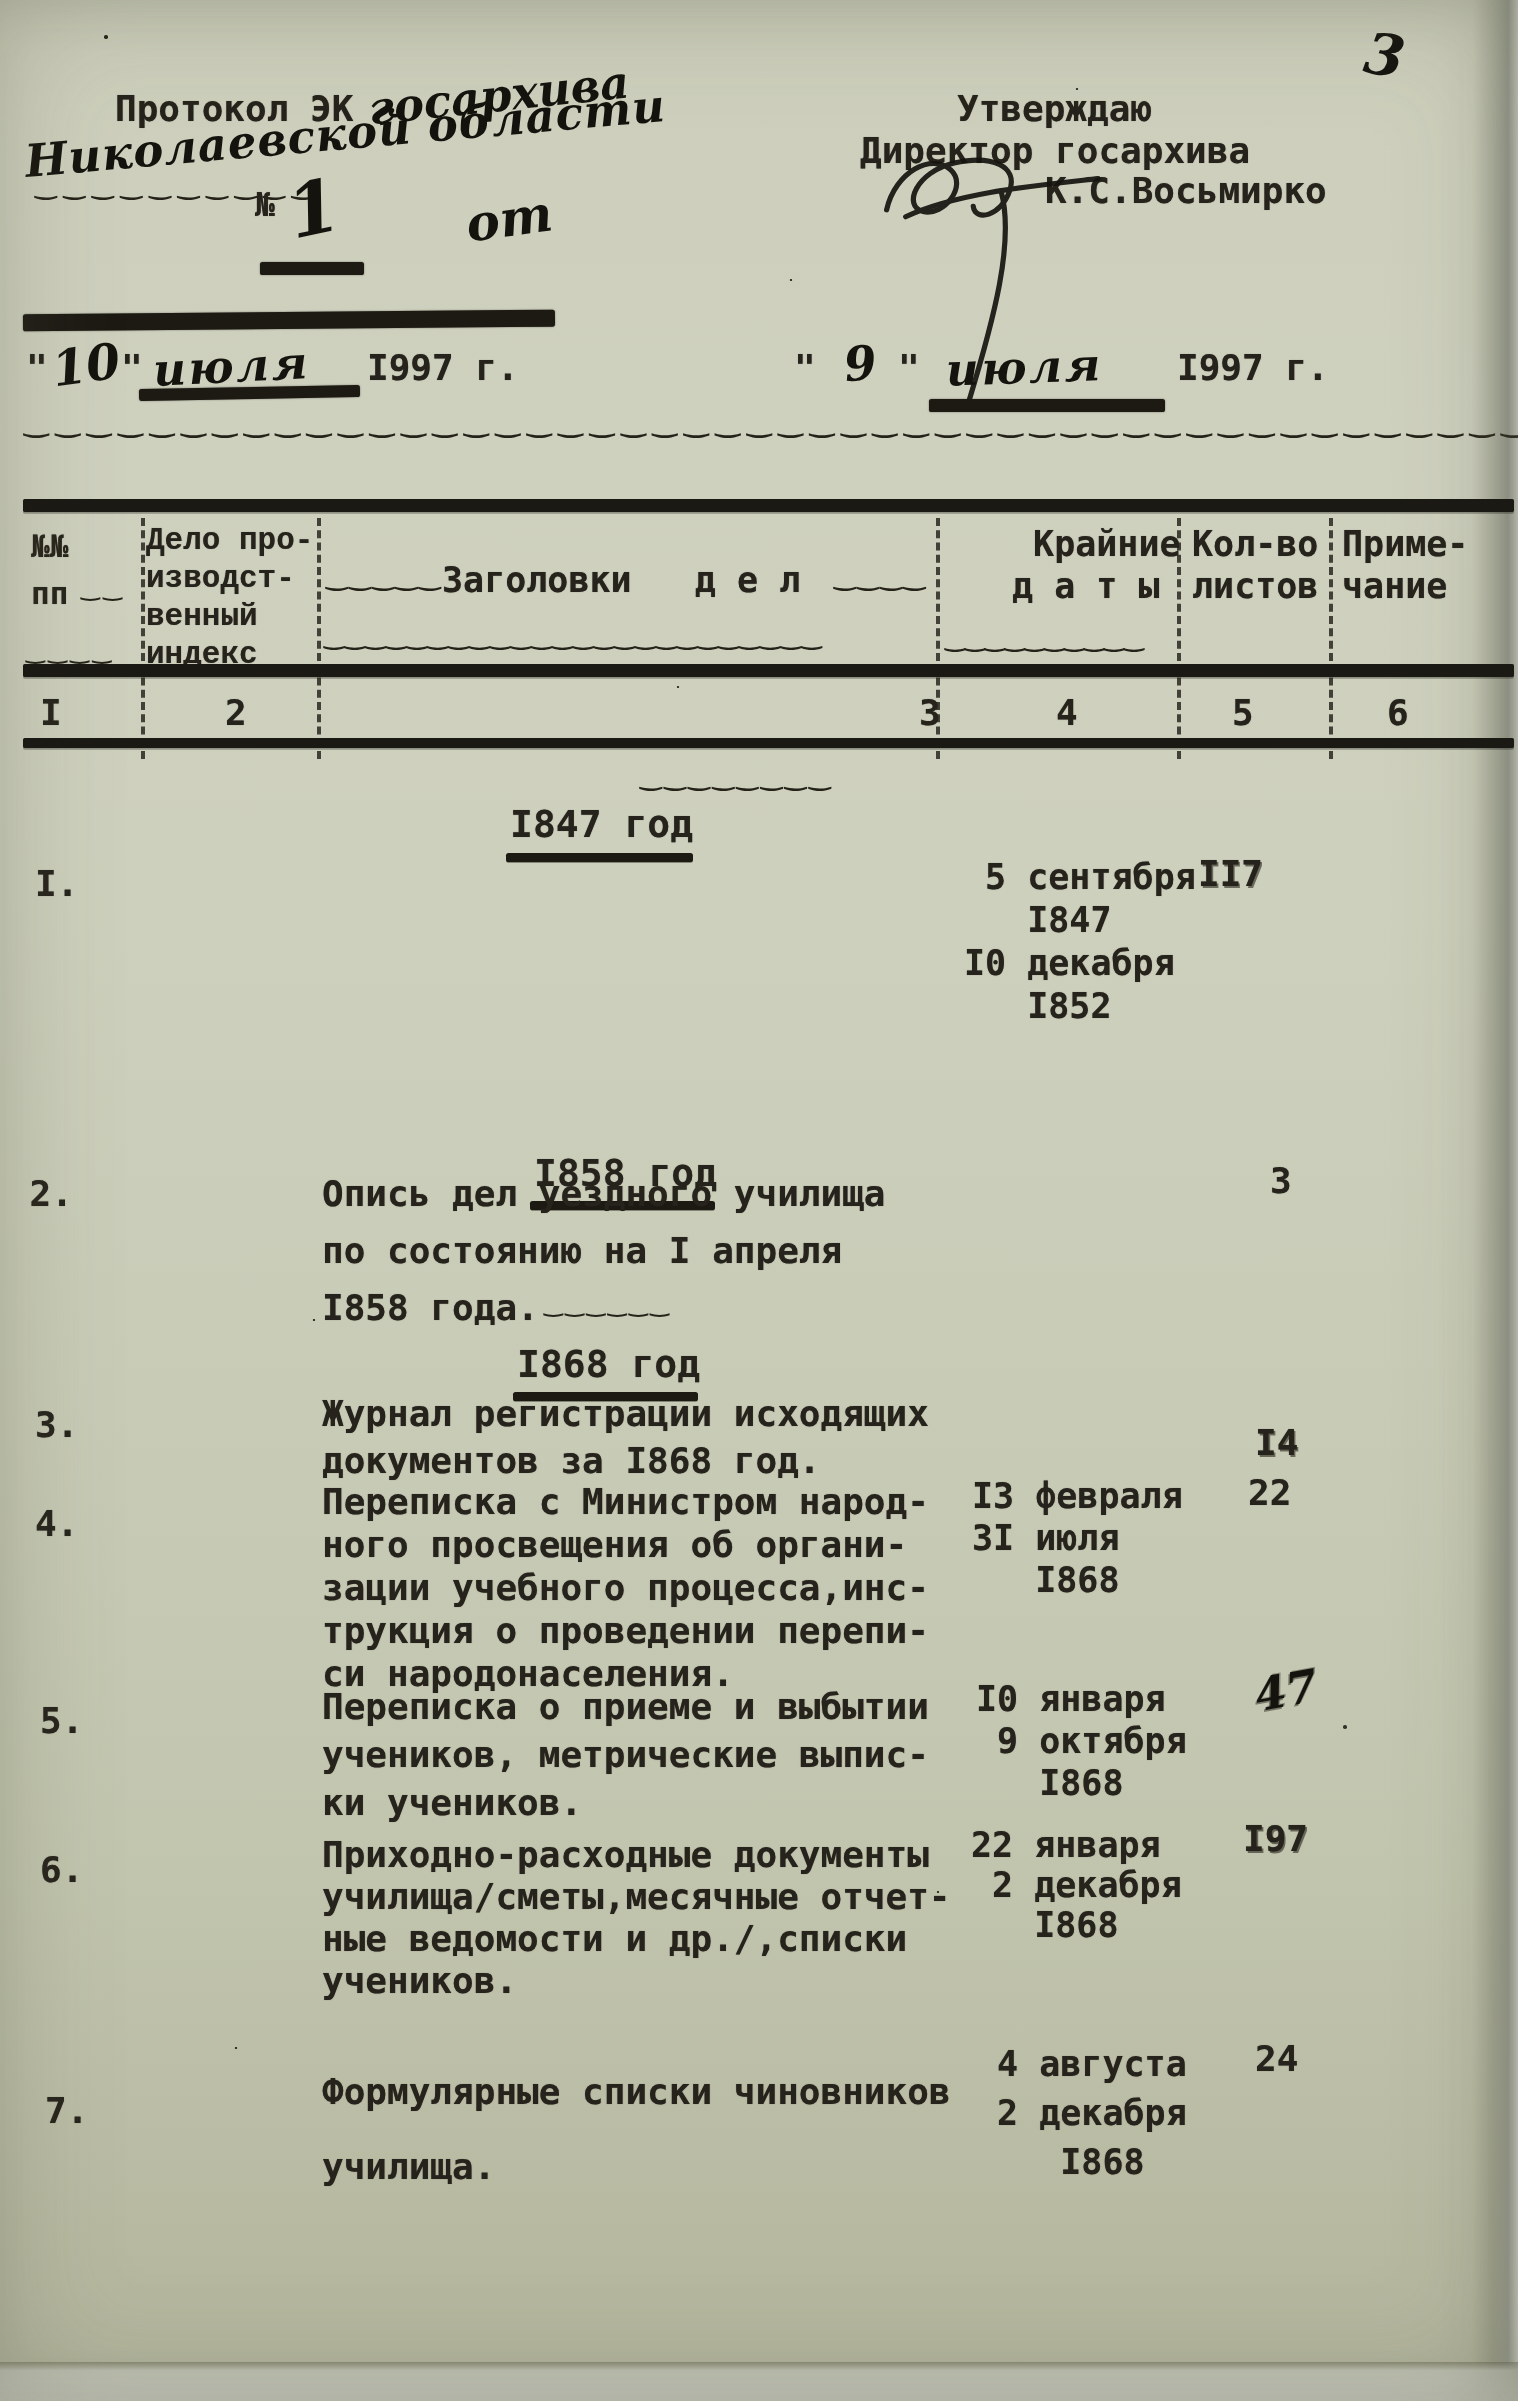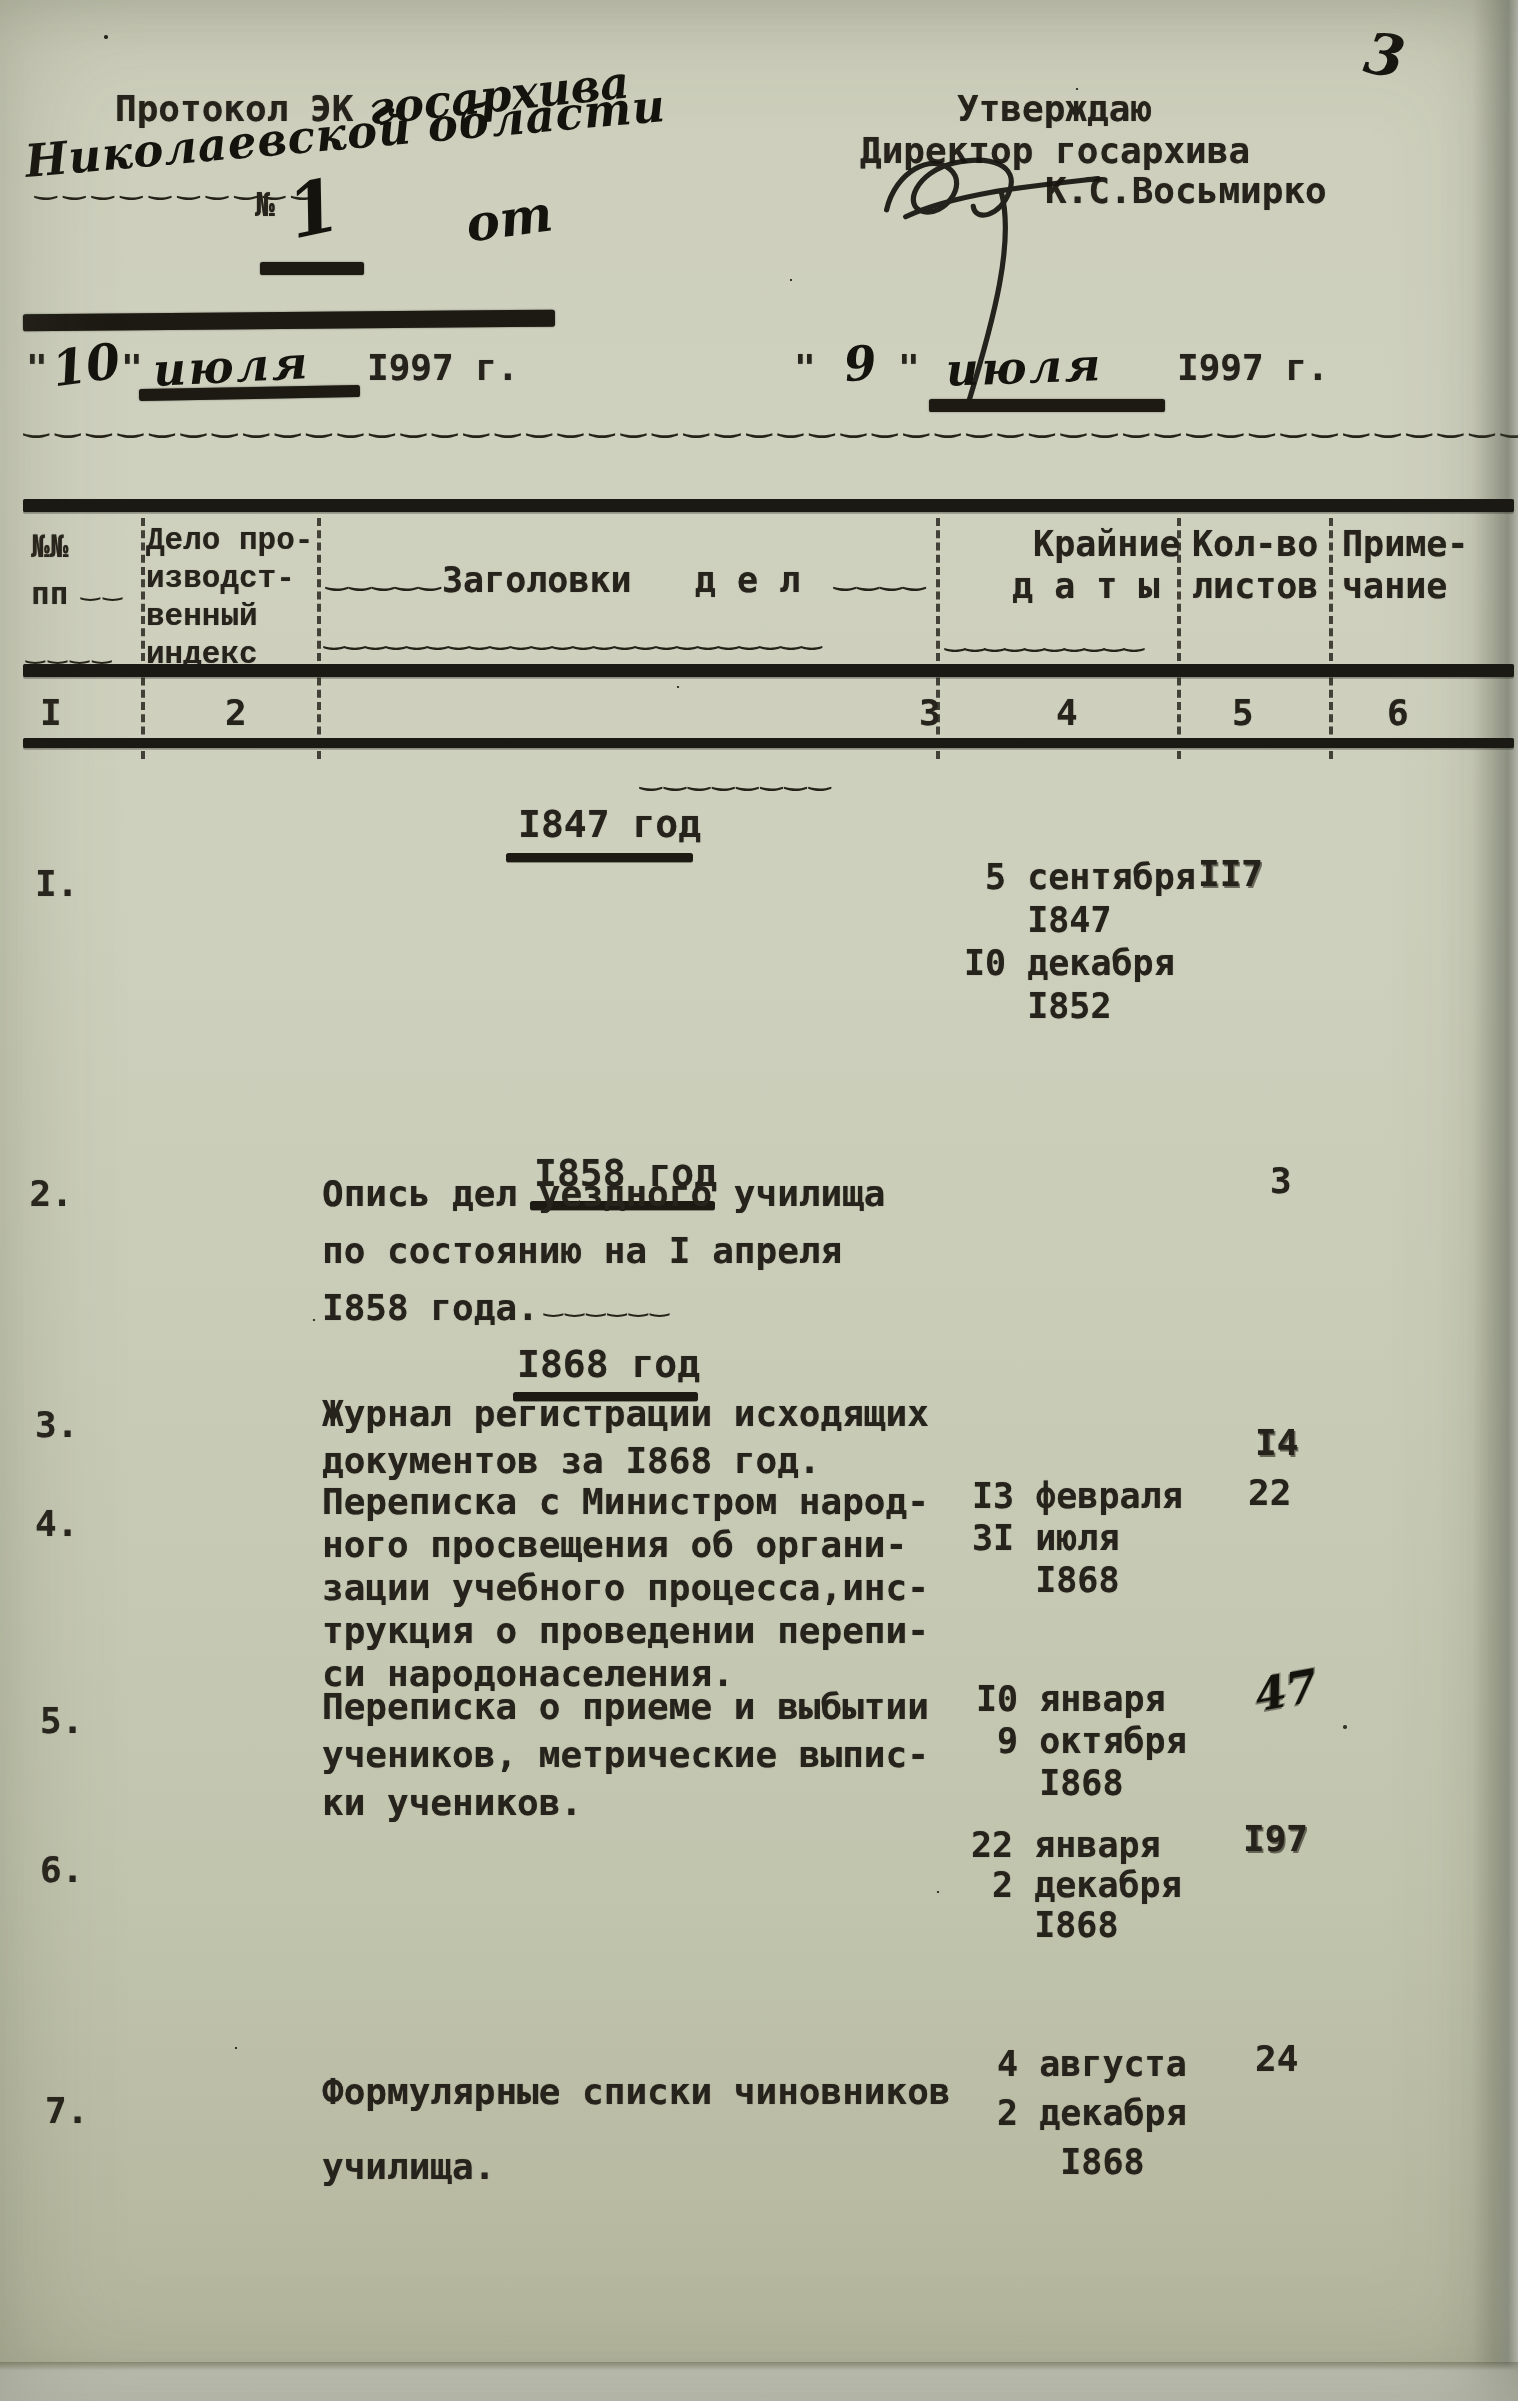--- a/index.html
+++ b/index.html
@@ -119,21 +119,21 @@
   <div class="abs typed" style="left:40px;top:692px;font-size:36px;">I</div>
   <div class="abs typed" style="left:225px;top:692px;font-size:36px;">2</div>
   <div class="abs typed" style="left:919px;top:692px;font-size:36px;">3</div>
   <div class="abs typed" style="left:1056px;top:692px;font-size:36px;">4</div>
   <div class="abs typed" style="left:1232px;top:692px;font-size:36px;">5</div>
   <div class="abs typed" style="left:1387px;top:692px;font-size:36px;">6</div>
 
   <div class="abs border-line" style="left:22.5px;top:738px;width:1491px;height:10.4px;z-index:3;"></div>
   <div class="abs wavy" style="left:640px;top:763px;font-size:26px;letter-spacing:2.6px;">‿‿‿‿‿‿‿‿</div>
 
-  <div class="abs typed" style="left:510px;top:802px;font-size:38px;margin-left:8px;">I847 год</div>
+  <div class="abs typed" style="left:510px;top:802px;font-size:38px;">I847 год</div>
   <div class="abs ul" style="left:506px;top:853px;width:187px;"></div>
 
   <div class="abs typed" style="left:35px;top:863px;font-size:36px;">I.</div>
   <div class="abs typed" style="left:964px;top:856px;font-size:35px;line-height:43px;"> 5 сентября
    I847
 I0 декабря
    I852</div>
   <div class="abs typed overtype" style="left:1198px;top:853px;font-size:36px;">II7</div>
 
   <div class="abs typed" style="left:534px;top:1151px;font-size:38px;">I858 год</div>
@@ -168,20 +168,24 @@
   <div class="abs typed" style="left:40px;top:1700px;font-size:36px;">5.</div>
   <div class="abs typed" style="left:322px;top:1683px;font-size:36px;line-height:48px;">Переписка о приеме и выбытии
 учеников, метрические выпис-
 ки учеников.</div>
   <div class="abs typed" style="left:976px;top:1678px;font-size:35px;line-height:42px;">I0 января
  9 октября
    I868</div>
   <div class="abs hand scrib" style="left:1255px;top:1664px;font-size:45px;transform:rotate(-10deg);">47</div>
 
   <div class="abs typed" style="left:40px;top:1849px;font-size:36px;">6.</div>
+  <div class="abs typed" style="left:322px;top:1834px;font-size:36px;line-height:42px;">Приходно-расходные документы
+училища/сметы,месячные отчет-
+ные ведомости и др./,списки
+учеников.</div>
   <div class="abs typed" style="left:971px;top:1825px;font-size:35px;line-height:40px;">22 января
  2 декабря
    I868</div>
   <div class="abs typed overtype" style="left:1243px;top:1818px;font-size:36px;">I97</div>
 
   <div class="abs typed" style="left:45px;top:2090px;font-size:36px;">7.</div>
   <div class="abs typed" style="left:322px;top:2054px;font-size:36px;line-height:75px;">Формулярные списки чиновников
 училища.</div>
   <div class="abs typed" style="left:976px;top:2040px;font-size:35px;line-height:49px;"> 4 августа
  2 декабря

